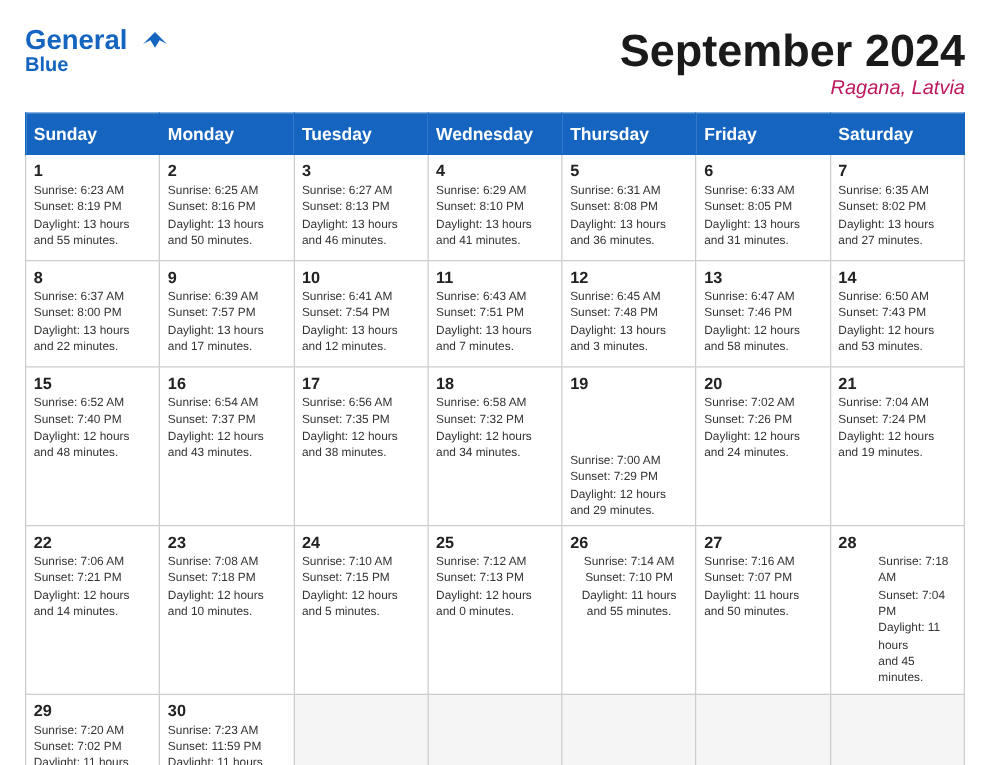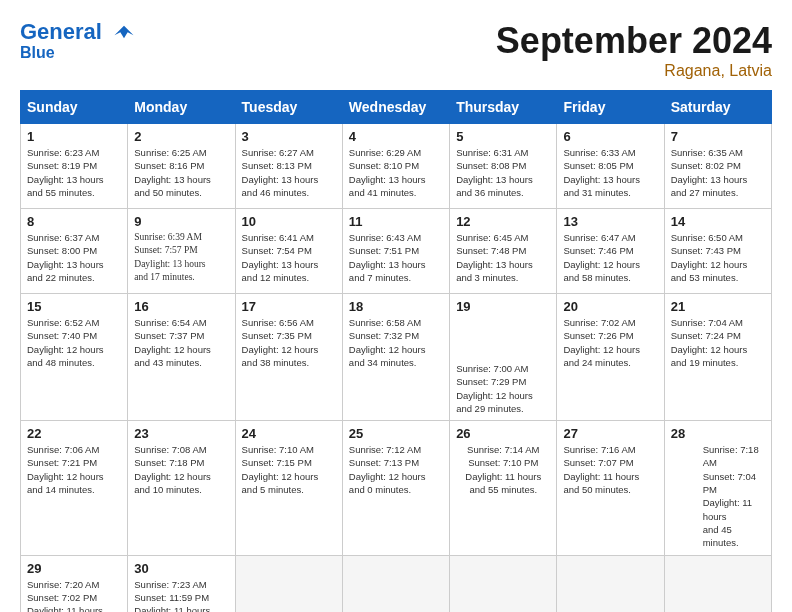--- a/index.html
+++ b/index.html
@@ -28,21 +28,22 @@
     .title-area {
       text-align: right;
     }
     .month-title {
       font-size: 36px;
       font-weight: bold;
       color: #1a1a1a;
     }
     .location {
       font-size: 16px;
-      color: #a16207;
+      color: #be185d;
+      font-style: italic;
     }
     table {
       width: 100%;
       border-collapse: collapse;
       table-layout: fixed;
     }
     th {
       background-color: #1565c0;
       color: #fff;
       text-align: left;
@@ -163,21 +164,21 @@
       <tr>
         <td>
           <span class="day-number">8</span>
           <div class="day-info" style="white-space: pre-line;">Sunrise: 6:37 AM
 Sunset: 8:00 PM
 Daylight: 13 hours
 and 22 minutes.</div>
         </td>
         <td>
           <span class="day-number">9</span>
-          <div class="day-info" style="white-space: pre-line; font-family: Liberation Serif, serif;">Sunrise: 6:39 AM
+          <div class="day-info" style="white-space: pre-line;">Sunrise: 6:39 AM
 Sunset: 7:57 PM
 Daylight: 13 hours
 and 17 minutes.</div>
         </td>
         <td>
           <span class="day-number">10</span>
           <div class="day-info" style="white-space: pre-line;">Sunrise: 6:41 AM
 Sunset: 7:54 PM
 Daylight: 13 hours
 and 12 minutes.</div>

